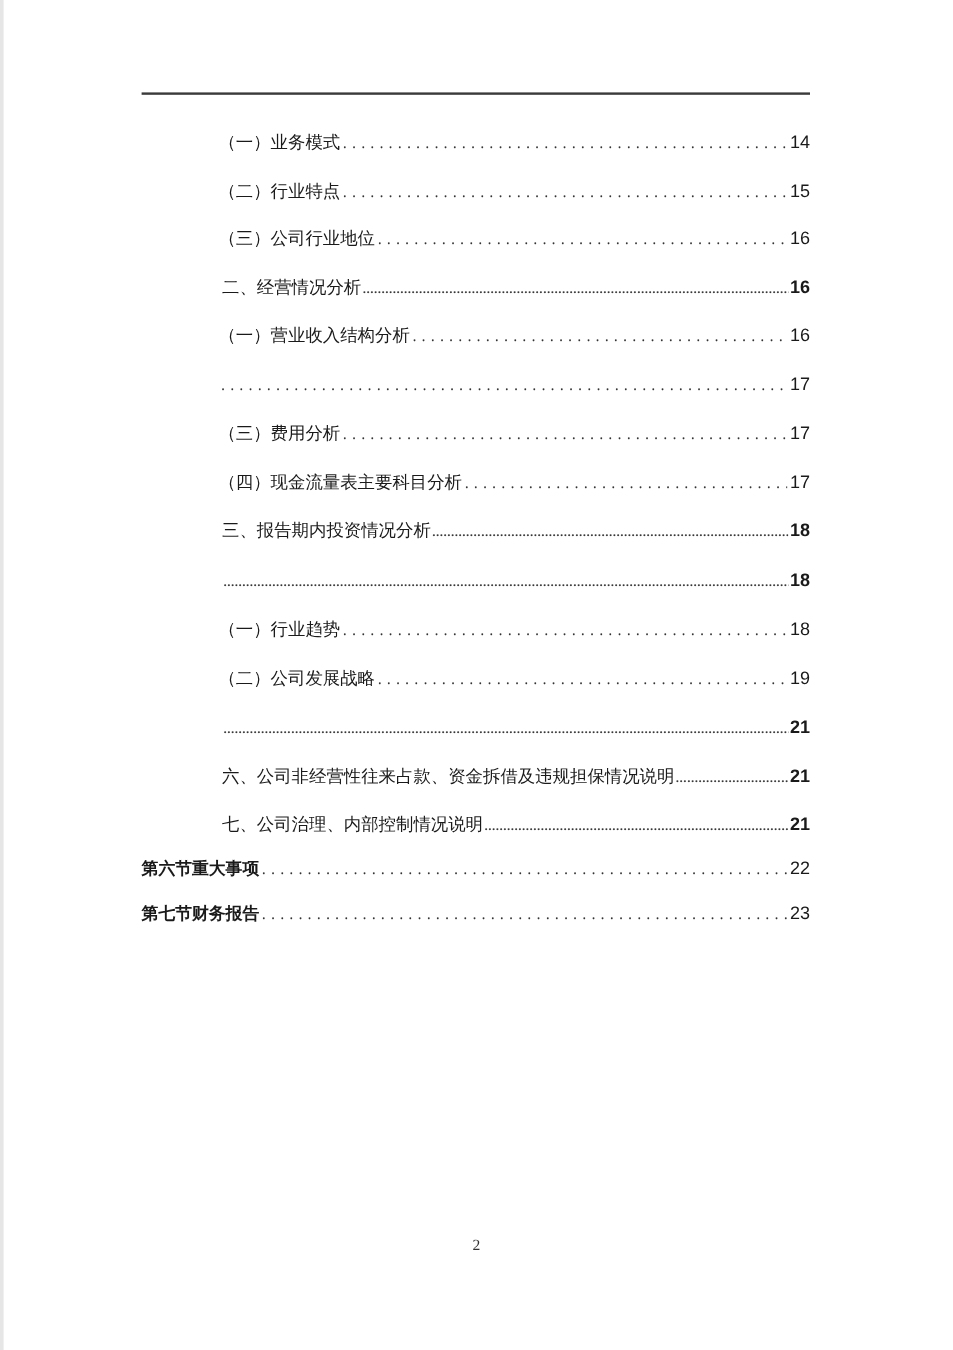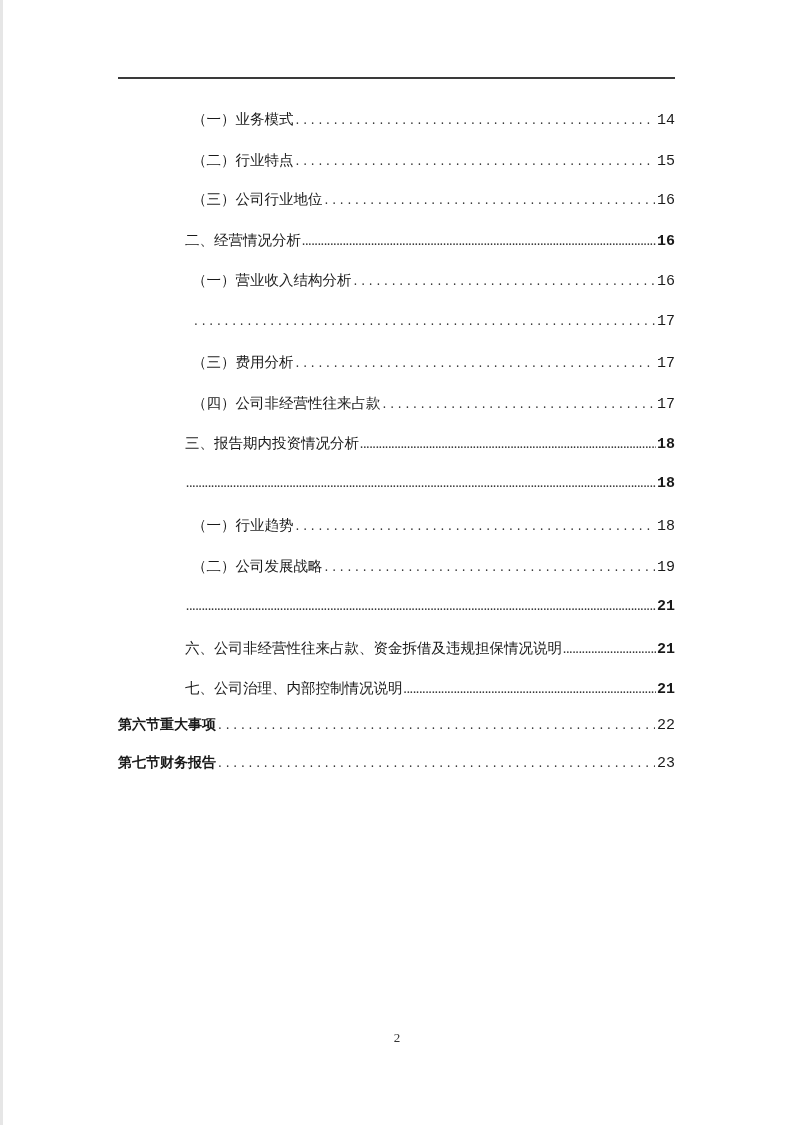--- a/index.html
+++ b/index.html
@@ -17,29 +17,29 @@
   }
   .toc-row .label { flex: 0 0 auto; }
   .toc-row .leader {
     flex: 1 1 auto; overflow: hidden; margin: 0 2px; letter-spacing: 3.6px;
     color: #333; font-size: 12px;
   }
   .toc-row .leader::before {
     content: ". . . . . . . . . . . . . . . . . . . . . . . . . . . . . . . . . . . . . . . . . . . . . . . . . . . . . . . . . . . . . . . . . . . . . . . . . . . . . . . . . . . . . . . . . . .";
     letter-spacing: 0;
   }
-  .toc-row .page { flex: 0 0 auto; font-family: Liberation Mono, monospace; font-size: 15px; }
+  .toc-row .page { flex: 0 0 auto; font-family: Liberation Sans, sans-serif; font-size: 15px; }
   .toc-row.bold .label, .toc-row.bold .page { font-weight: bold; }
   .toc-row.bold .leader { letter-spacing: 0; font-size: 9px; font-weight: bold; margin: 0 1px; }
   .toc-row.bold .leader::before {
     content: "..................................................................................................................................................................................................................................";
   }
   .toc-row.section .label { font-weight: bold; font-family: "DejaVu Sans", sans-serif; font-size: 14px; }
   .toc-row.section .page { font-weight: normal; }
-  .lvl-sub { left: 192px; }
+  .lvl-sub { left: 182px; }
   .lvl-main { left: 148px; margin-left: 37px; }
   .lvl-sect { left: 118px; justify-content: flex-end; }
   .page-number {
     position: absolute; left: 0; width: 794px; top: 1030px; text-align: center;
     font-family: "Liberation Serif", serif; font-size: 13px; color: #333;
   }
 </style>
 </head>
 <body>
 
@@ -75,21 +75,21 @@
   <div class="toc-row lvl-sub" style="top:311px">
     <span class="leader"></span>
     <span class="page">17</span>
   </div>
   <div class="toc-row lvl-sub" style="top:352px">
     <span class="label">（三）费用分析</span>
     <span class="leader"></span>
     <span class="page">17</span>
   </div>
   <div class="toc-row lvl-sub" style="top:393px">
-    <span class="label">（四）公司非经营性往来占款</span>
+    <span class="label">（四）现金流量表主要科目分析</span>
     <span class="leader"></span>
     <span class="page">17</span>
   </div>
   <div class="toc-row lvl-main bold" style="top:433px">
     <span class="label" style="font-weight:normal">三、报告期内投资情况分析</span>
     <span class="leader"></span>
     <span class="page">18</span>
   </div>
   <div class="toc-row lvl-main bold" style="top:474px">
     <span class="leader"></span>

